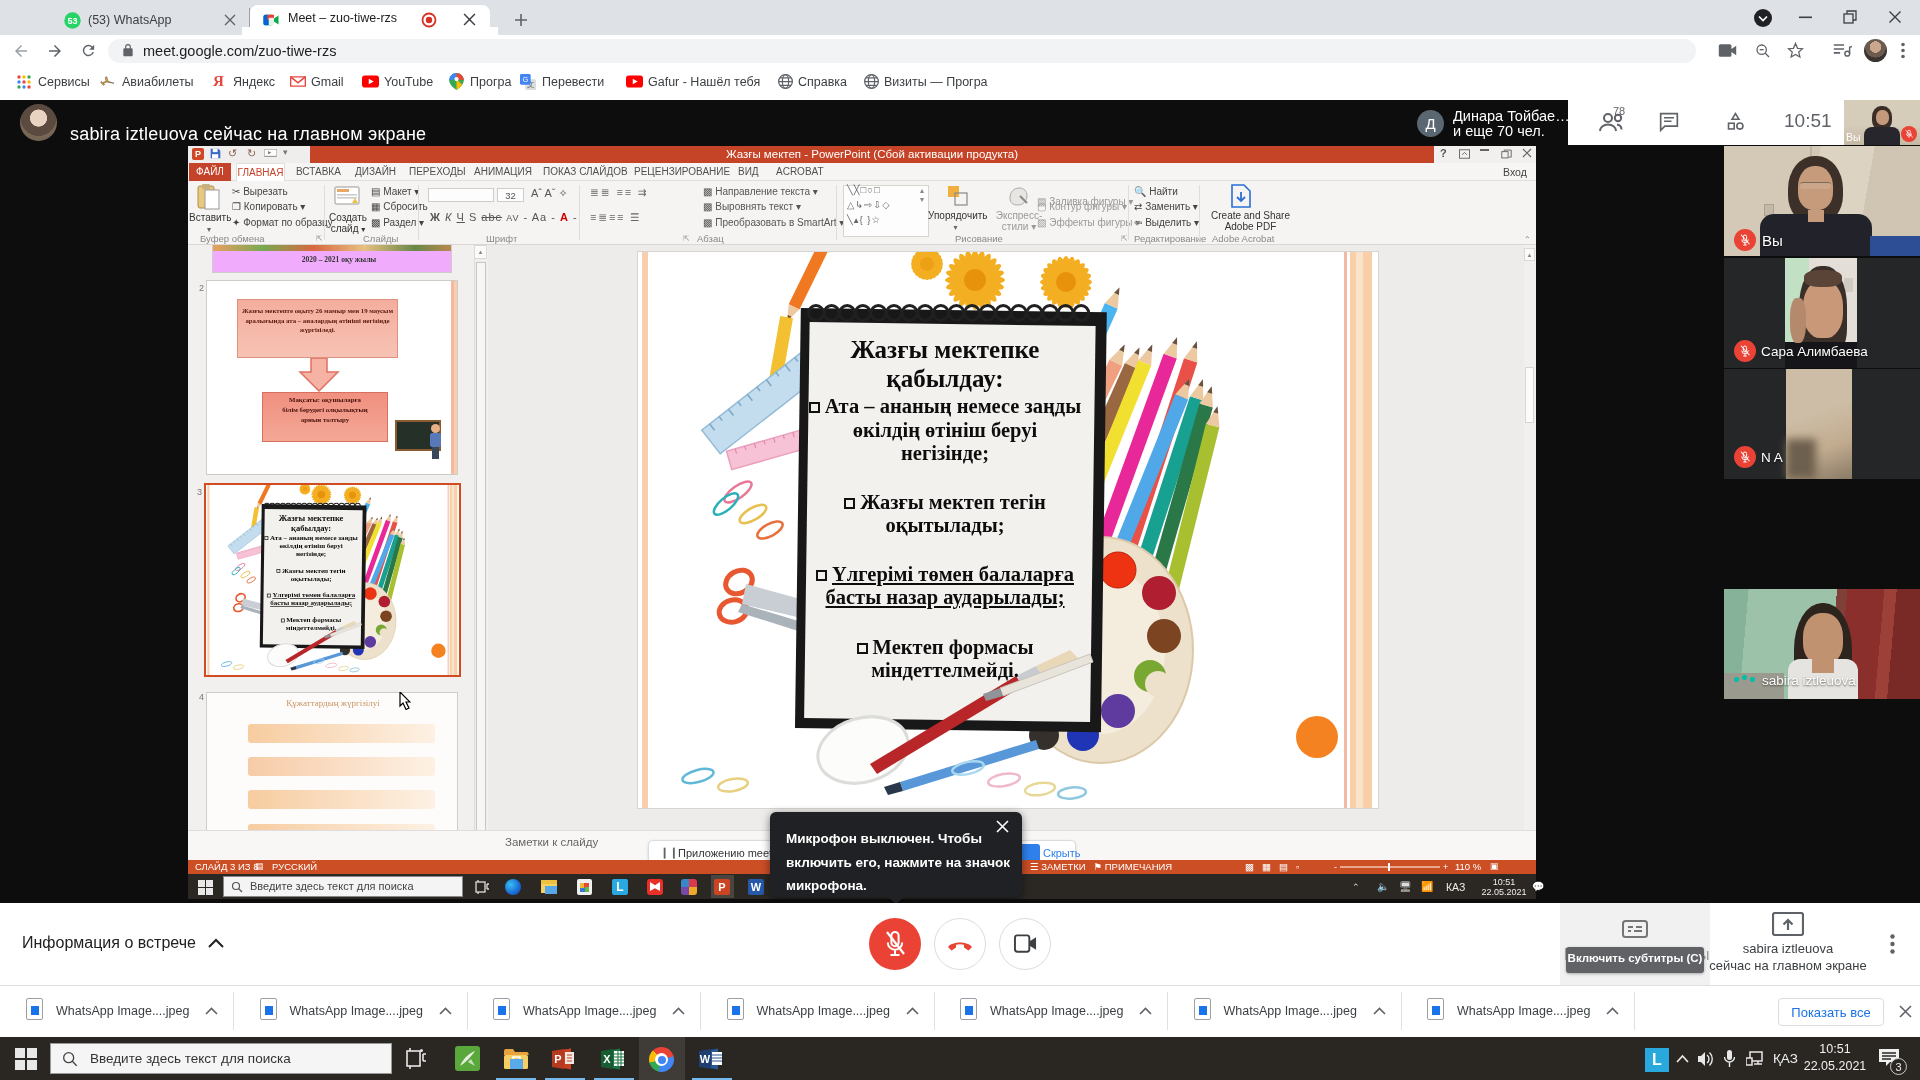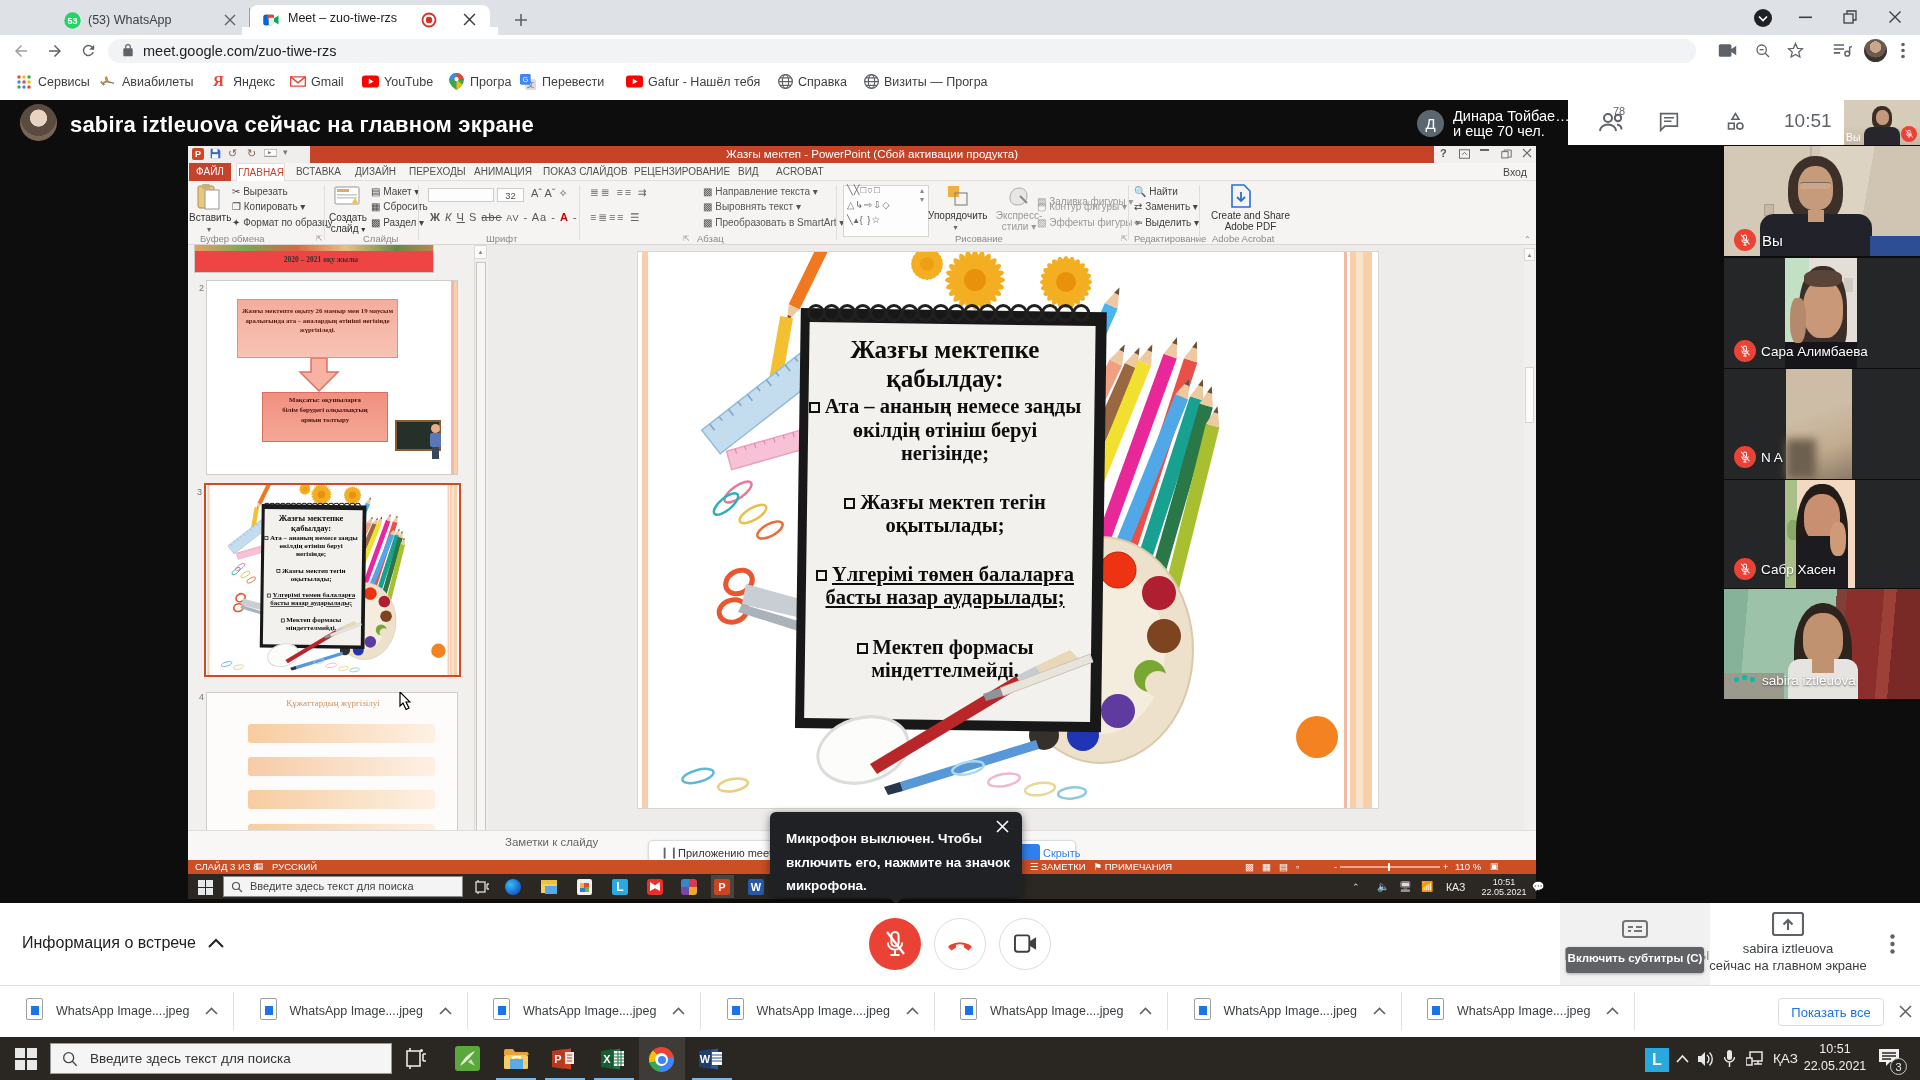--- a/index.html
+++ b/index.html
@@ -156,21 +156,21 @@
     <div class="abs ell" style="left:798px;top:75px;width:55px;font-size:12.5px;color:#3c4043">Справка</div>
 <svg class="abs" style="left:864px;top:74px" width="15" height="15" viewBox="0 0 24 24">
       <circle cx="12" cy="12" r="11" fill="none" stroke="#5f6368" stroke-width="2"></circle>
       <ellipse cx="12" cy="12" rx="5" ry="11" fill="none" stroke="#5f6368" stroke-width="2"></ellipse>
       <path d="M1 12h22M3 6h18M3 18h18" stroke="#5f6368" stroke-width="2"></path>
     </svg>
     <div class="abs ell" style="left:884px;top:75px;width:105px;font-size:12.5px;color:#3c4043">Визиты — Програ…</div>
 
 <div class="abs" style="left:0;top:100px;width:1920px;height:46px;background:#0d0d0d"></div>
 <div class="abs" style="left:20px;top:104px;width:37px;height:37px;border-radius:50%;background:radial-gradient(circle at 50% 38%,#e8d3c3 0 28%,#5a4a40 30% 60%,#776655 61%);overflow:hidden"></div>
-<div class="abs" style="left:70px;top:112px;font-size:22px;font-weight:bold;color:#fff;letter-spacing:0.2px">sabira iztleuova сейчас на главном экране</div>
+<div class="abs" style="left:70px;top:124px;font-size:18px;font-weight:normal;color:#fff;letter-spacing:0.2px">sabira iztleuova сейчас на главном экране</div>
 <div class="abs" style="left:1417px;top:110px;width:27px;height:27px;border-radius:50%;background:#5b6770;color:#fff;font-size:15px;text-align:center;line-height:27px">Д</div>
 <div class="abs" style="left:1453px;top:109px;font-size:14.5px;color:#fff;line-height:15px">Динара Тойбае…<br>и еще 70 чел.</div>
 
 <div class="abs" style="left:1568px;top:100px;width:276px;height:45px;background:#fff"></div>
 <svg class="abs" style="left:1597px;top:111px" width="30" height="22" viewBox="0 0 30 22">
       <circle cx="11" cy="7" r="4" fill="none" stroke="#5f6368" stroke-width="2"></circle>
       <path d="M3 20c0-4 4-6.5 8-6.5s8 2.5 8 6.5" fill="none" stroke="#5f6368" stroke-width="2"></path>
       <path d="M20 13.5c2.5 0.5 4.5 2.5 4.5 5" fill="none" stroke="#5f6368" stroke-width="2"></path>
       <circle cx="21" cy="7" r="3.2" fill="none" stroke="#5f6368" stroke-width="2"></circle>
     </svg>
@@ -226,21 +226,21 @@
 <svg class="abs" style="left:1501px;top:149px" width="11" height="10" viewBox="0 0 14 12">
       <rect x="1" y="3" width="8" height="8" fill="none" stroke="#666" stroke-width="1.2"></rect>
       <path d="M4 3V1h9v9h-3" fill="none" stroke="#666" stroke-width="1.2"></path>
     </svg>
 <svg class="abs" style="left:1522px;top:148px" width="10" height="10" viewBox="0 0 10 10">
       <path d="M1 1l8 8M9 1L1 9" stroke="#666" stroke-width="1.2"></path>
     </svg>
 
 <div class="abs" style="left:188px;top:163px;width:1348px;height:18px;background:#f7f5f3;border-bottom:1px solid #e2ded9"></div>
 <div class="abs" style="left:189px;top:163px;width:42px;height:18px;background:#c5432a;color:#fff;font-size:10px;text-align:center;line-height:18px">ФАЙЛ</div>
-<div class="abs" style="left:236px;top:163px;width:49px;height:18px;background:#fff;border:1px solid #e2ded9;border-bottom:none;color:#c5432a;font-size:10px;text-align:right;line-height:17px">ГЛАВНАЯ</div>
+<div class="abs" style="left:236px;top:163px;width:49px;height:18px;background:#fff;border:1px solid #e2ded9;border-bottom:none;color:#c5432a;font-size:10px;text-align:center;line-height:17px">ГЛАВНАЯ</div>
 <div class="abs" style="left:296px;top:163px;font-size:10px;color:#505050;line-height:18px">ВСТАВКА</div>
 <div class="abs" style="left:355px;top:163px;font-size:10px;color:#505050;line-height:18px">ДИЗАЙН</div>
 <div class="abs" style="left:409px;top:163px;font-size:10px;color:#505050;line-height:18px">ПЕРЕХОДЫ</div>
 <div class="abs" style="left:474px;top:163px;font-size:10px;color:#505050;line-height:18px">АНИМАЦИЯ</div>
 <div class="abs" style="left:543px;top:163px;font-size:10px;color:#505050;line-height:18px">ПОКАЗ СЛАЙДОВ</div>
 <div class="abs" style="left:634px;top:163px;font-size:10px;color:#505050;line-height:18px">РЕЦЕНЗИРОВАНИЕ</div>
 <div class="abs" style="left:738px;top:163px;font-size:10px;color:#505050;line-height:18px">ВИД</div>
 <div class="abs" style="left:776px;top:163px;font-size:10px;color:#505050;line-height:18px">ACROBAT</div>
 <div class="abs" style="left:1503px;top:163px;font-size:10.5px;color:#444;line-height:18px">Вход</div>
 
@@ -321,21 +321,21 @@
       <path d="M2 1h12l6 6v16H2z" fill="none" stroke="#2a6fd6" stroke-width="1.6"></path>
       <path d="M11 8v8M7 13l4 4 4-4" stroke="#2a6fd6" stroke-width="1.8" fill="none"></path>
     </svg>
 <div class="abs" style="left:1203px;top:210px;width:95px;text-align:center;font-size:10px;color:#333">Create and Share<br>Adobe PDF</div>
 <div class="abs" style="left:1212px;top:233px;font-size:9.5px;color:#888">Adobe Acrobat</div>
 <div class="abs" style="left:1524px;top:235px;font-size:8px;color:#777">⌃</div>
 
 <div class="abs" style="left:188px;top:245px;width:300px;height:615px;background:#f2f0ee"></div>
 <div class="abs" style="left:488px;top:245px;width:1036px;height:585px;background:#eeeceb"></div>
 
-<div class="abs" style="left:194px;top:245px;width:240px;height:28px;background:#ef4444;border:1px solid #cfccc8;border-top:none;overflow:hidden">
+<div class="abs" style="left:212px;top:245px;width:240px;height:28px;background:#f0abfc;border:1px solid #cfccc8;border-top:none;overflow:hidden">
 <div class="abs" style="left:0;top:0;width:252px;height:6px;background:linear-gradient(90deg,#e8a060,#78a850 20%,#d86840 40%,#e8c080 60%,#688848 80%,#d88850)"></div>
 <div class="serif abs" style="left:0;top:10px;width:252px;text-align:center;font-size:7.5px;font-weight:bold;color:#333">2020 – 2021 оқу жылы</div>
 </div>
 
 <div class="abs" style="left:199px;top:283px;font-size:9px;color:#777">2</div>
 <div class="abs" style="left:206px;top:280px;width:252px;height:195px;background:#fff;border:1px solid #cfccc8;overflow:hidden">
  <div class="abs" style="left:244px;top:0;width:3px;height:195px;background:#f3b9a2"></div>
  <div class="abs" style="left:247px;top:0;width:5px;height:195px;background:#f8d0ab"></div>
  <div class="abs" style="left:30px;top:18px;width:161px;height:59px;background:linear-gradient(180deg,#f4ad9d,#f7c3b4);border:1px solid #e09080"></div>
  <div class="serif abs" style="left:32px;top:25px;width:157px;text-align:center;font-size:6.8px;line-height:9.5px;font-weight:bold;color:#5a180e">Жазғы мектепте оқыту 26 мамыр мен 19 маусым аралығында ата – аналардың өтініші негізінде жүргізіледі.</div>
@@ -873,35 +873,20 @@
  <div class="abs" style="left:62px;top:0;width:66px;height:110px;background:linear-gradient(160deg,#cdbda6 0 40%,#c2ac90 70%,#8a7a66)"></div>
  <div class="abs" style="left:62px;top:70px;width:30px;height:40px;background:#6e604e;filter:blur(4px)"></div>
  <div class="abs" style="left:10px;top:77px;width:22px;height:22px;border-radius:50%;background:#ea4335"></div>
 <svg class="abs" style="left:15px;top:81px" width="12" height="14" viewBox="0 0 24 26">
         <path d="M12 3a3.2 3.2 0 0 1 3.2 3.2v5.6a3.2 3.2 0 0 1-6.4 0V6.2A3.2 3.2 0 0 1 12 3zM5.5 12a6.5 6.5 0 0 0 13 0M12 18.5V23M8.5 23h7" stroke="#fff" stroke-width="2" fill="none"></path>
         <path d="M4 2.5l17 19" stroke="#fff" stroke-width="2.2"></path>
       </svg>
  <div class="abs" style="left:37px;top:81px;font-size:13.5px;color:#fff;text-shadow:0 1px 2px rgba(0,0,0,0.6)">N A</div>
 </div>
 
-<div class="abs" style="left:1724px;top:480px;width:196px;height:108px;background:#242628;overflow:hidden">
- <div class="abs" style="left:61px;top:0;width:70px;height:108px;background:#f3d9c2"></div>
- <div class="abs" style="left:61px;top:0;width:12px;height:108px;background:#a8c088"></div>
- <div class="abs" style="left:63px;top:40px;width:12px;height:20px;background:#88a868;border-radius:40%"></div>
- <div class="abs" style="left:72px;top:4px;width:52px;height:104px;border-radius:45% 45% 0 0;background:#241c18"></div>
- <div class="abs" style="left:80px;top:14px;width:36px;height:48px;border-radius:45% 45% 42% 42%;background:#c89070"></div>
- <div class="abs" style="left:74px;top:56px;width:50px;height:52px;background:#1c1c20;border-radius:10px 10px 0 0"></div>
- <div class="abs" style="left:106px;top:42px;width:16px;height:34px;border-radius:40%;background:#cf9a78"></div>
- <div class="abs" style="left:10px;top:78px;width:22px;height:22px;border-radius:50%;background:#ea4335"></div>
-<svg class="abs" style="left:15px;top:82px" width="12" height="14" viewBox="0 0 24 26">
-        <path d="M12 3a3.2 3.2 0 0 1 3.2 3.2v5.6a3.2 3.2 0 0 1-6.4 0V6.2A3.2 3.2 0 0 1 12 3zM5.5 12a6.5 6.5 0 0 0 13 0M12 18.5V23M8.5 23h7" stroke="#fff" stroke-width="2" fill="none"></path>
-        <path d="M4 2.5l17 19" stroke="#fff" stroke-width="2.2"></path>
-      </svg>
- <div class="abs" style="left:37px;top:82px;font-size:13.5px;color:#fff;text-shadow:0 1px 2px rgba(0,0,0,0.6)">Сабр Хасен</div>
-</div>
 
 <div class="abs" style="left:1724px;top:589px;width:196px;height:110px;background:#242628;overflow:hidden">
  <div class="abs" style="left:0;top:0;width:196px;height:110px;background:linear-gradient(95deg,#87b29a 0 12%,#9cc2a9 12% 55%,#7e4038 55% 60%,#8a2f2b 60% 78%,#9c4038 78% 84%,#7a2a26 84%)"></div>
  <div class="abs" style="left:0;top:84px;width:60px;height:26px;background:#9a9a8e"></div>
  <div class="abs" style="left:70px;top:14px;width:58px;height:96px;border-radius:48% 48% 0 0;background:#2e241e"></div>
  <div class="abs" style="left:79px;top:24px;width:40px;height:52px;border-radius:45% 45% 42% 42%;background:#c09270"></div>
  <div class="abs" style="left:64px;top:70px;width:70px;height:40px;border-radius:12px 12px 0 0;background:#e6e4e0"></div>
  <div class="abs" style="left:88px;top:70px;width:22px;height:14px;background:#c09270"></div>
  <div class="abs" style="left:34px;top:674px"></div>
  <div class="abs" style="left:10px;top:86px;width:24px;height:10px;display:flex;gap:3px">

